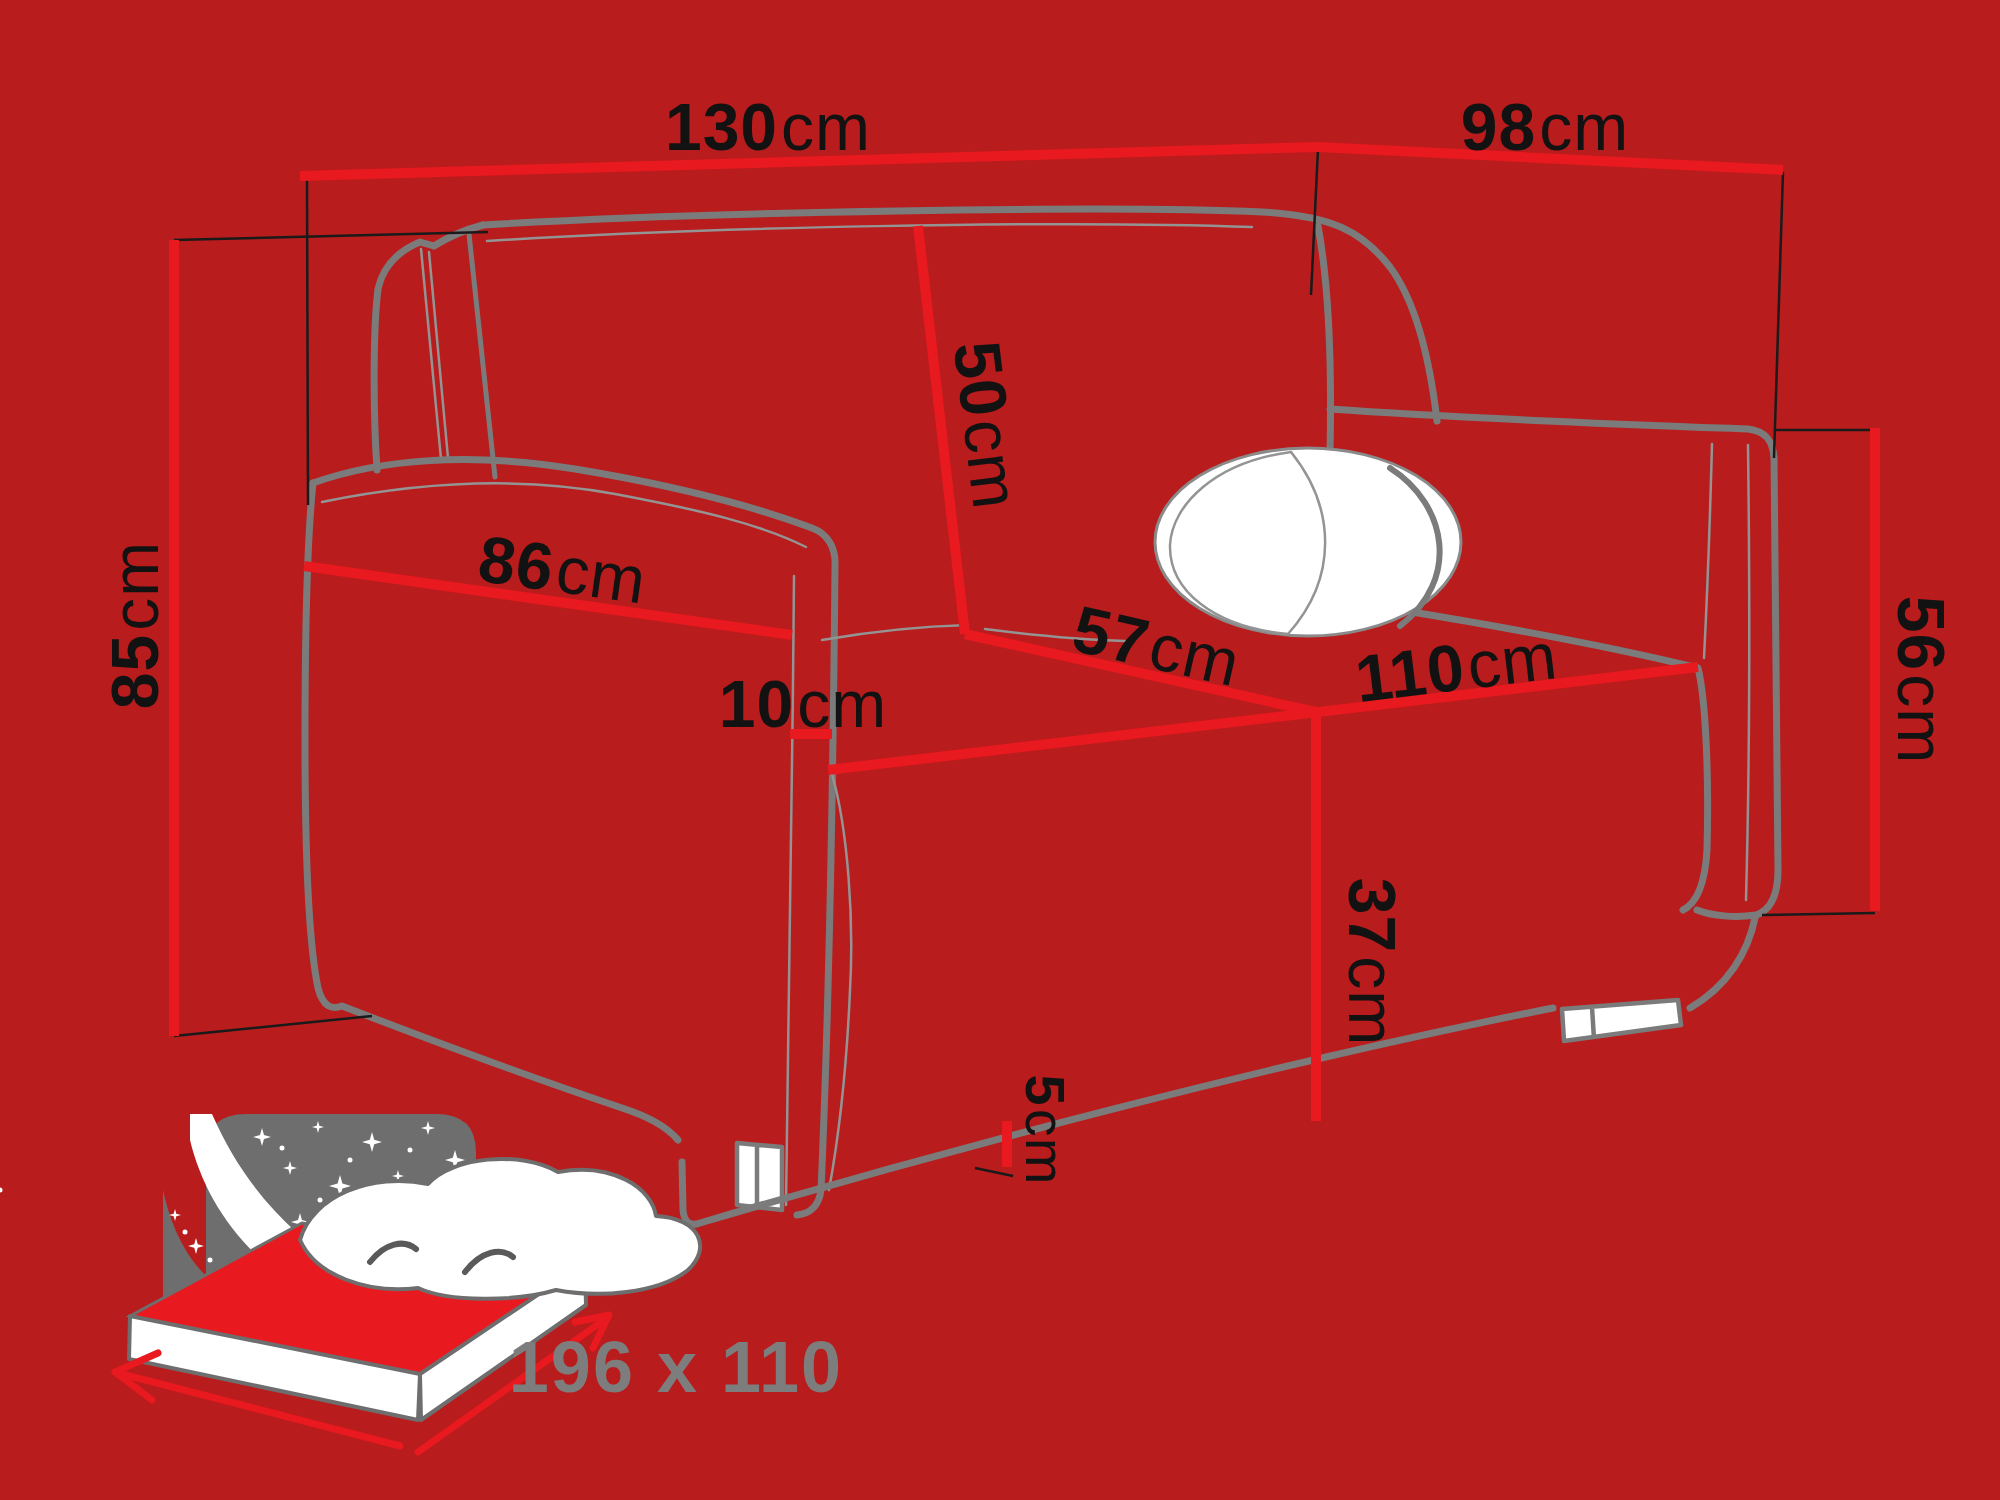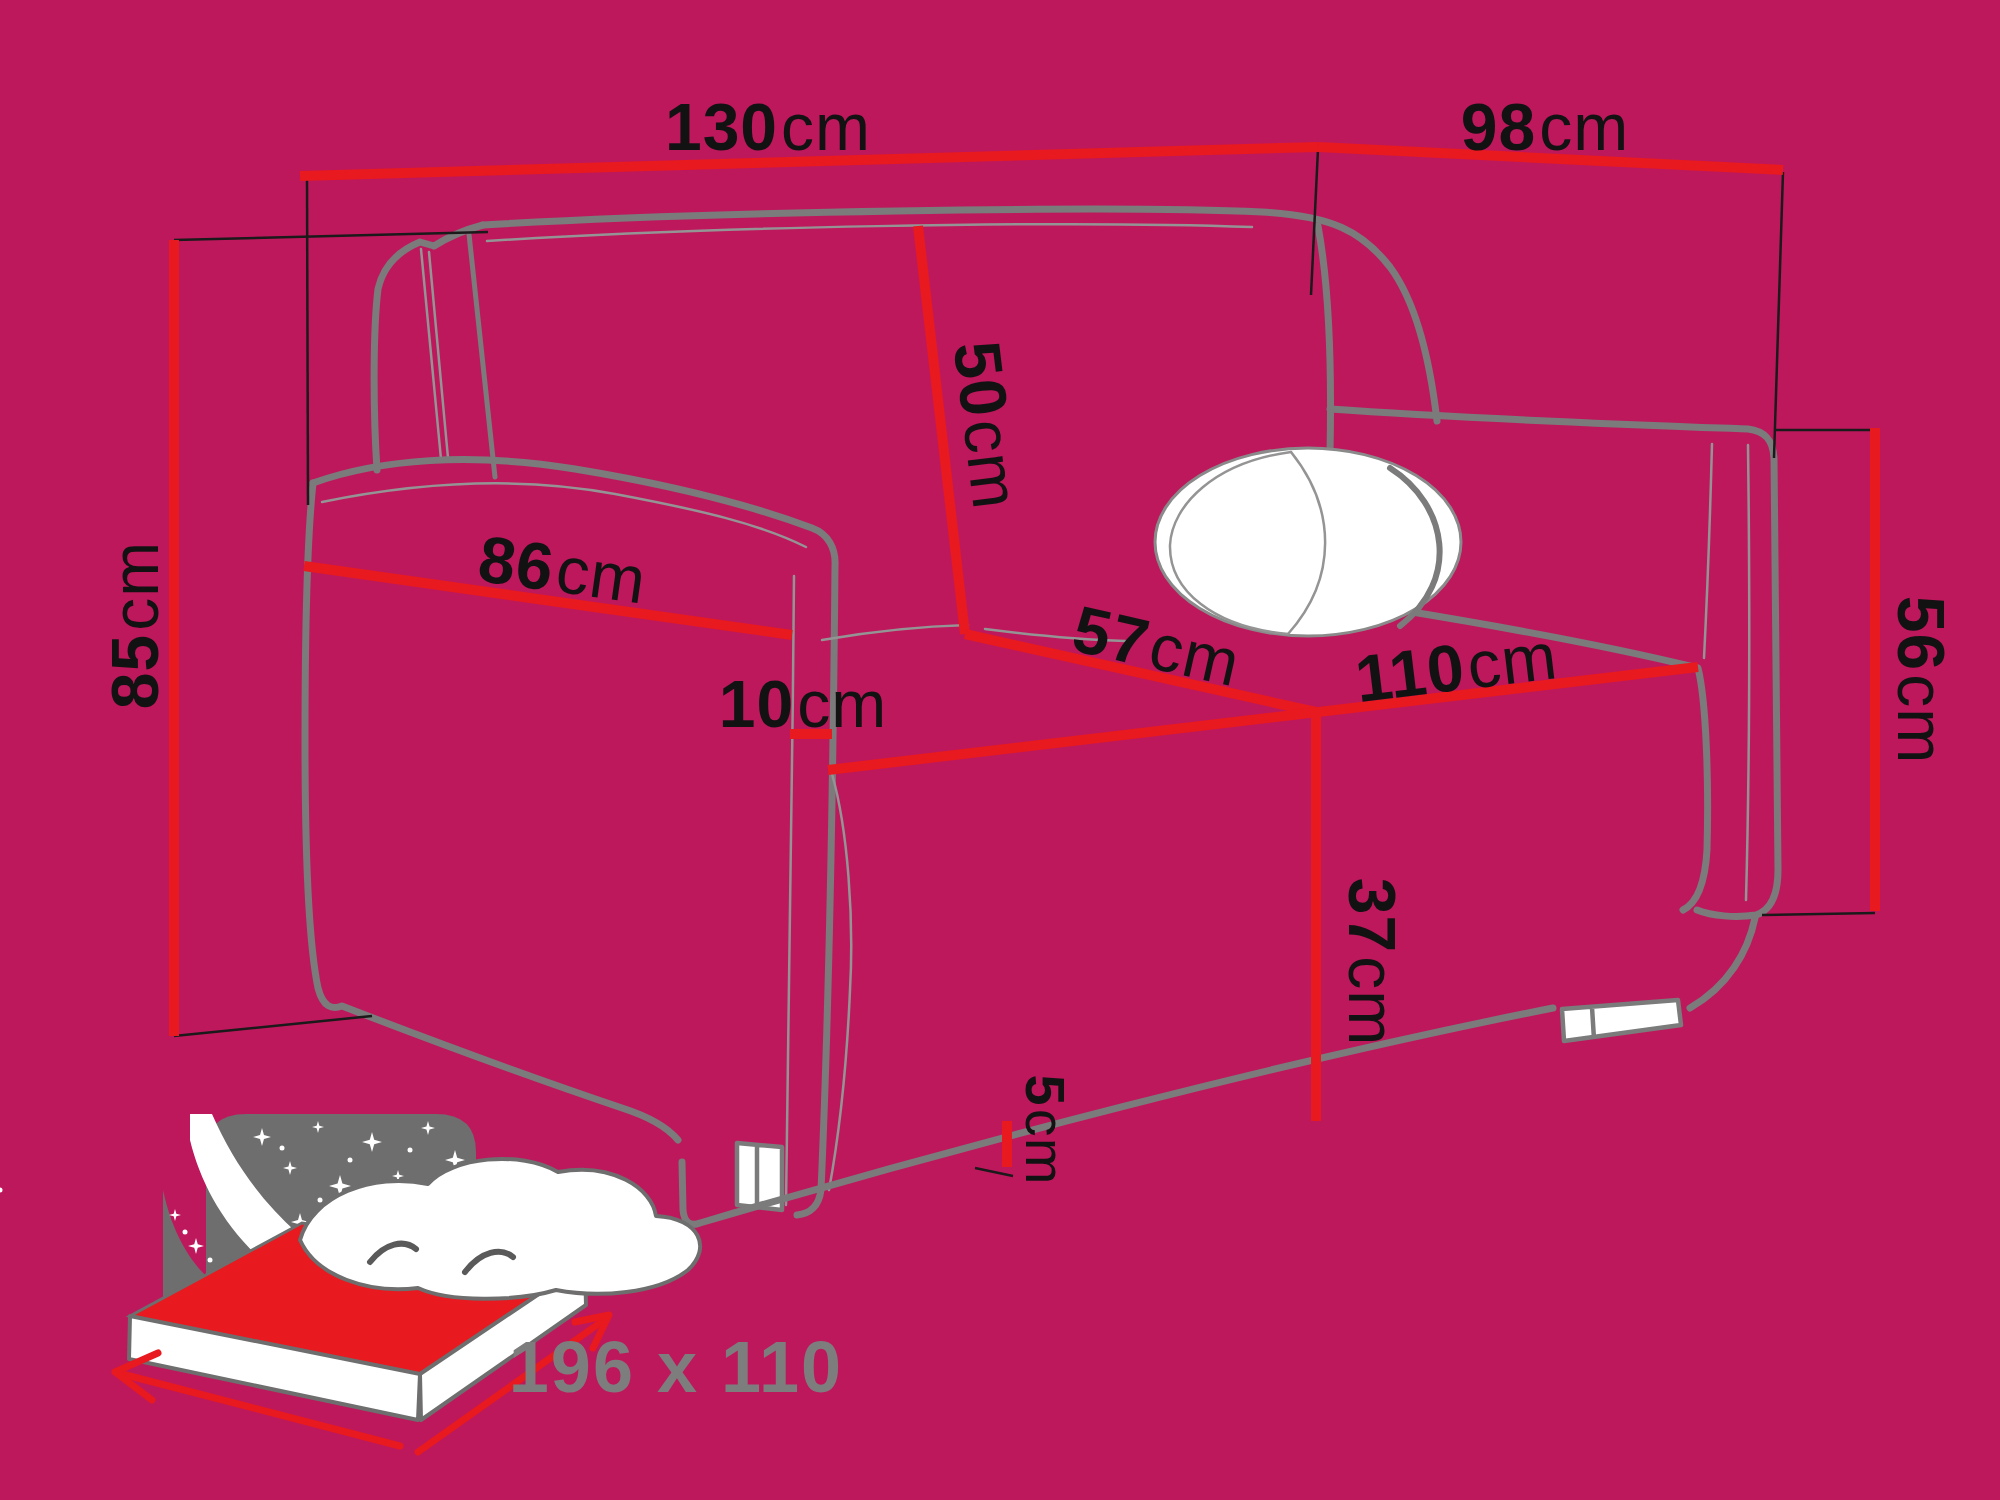--- a/index.html
+++ b/index.html
@@ -1,16 +1,16 @@
 <!DOCTYPE html>
 <html><head>
 <meta charset="utf-8">
 <style>
   html,body{margin:0;padding:0;background:#ffffff;}
-  .stage{position:relative;width:2000px;height:1500px;background:#be185d;overflow:hidden;
+  .stage{position:relative;width:2000px;height:1500px;background:#b91c1c;overflow:hidden;
          font-family:"Liberation Sans",sans-serif;}
   svg{display:block}
   .dim-label{font-family:"Liberation Sans",sans-serif;font-size:66px;fill:#121212;}
   .dim-label .num{font-weight:bold;letter-spacing:1px;}
   .dim-label .unit{font-weight:normal;letter-spacing:1px;}
   .small-label{font-size:56px;}
   .bed-size-label{font-family:"Liberation Sans",sans-serif;font-size:72px;font-weight:bold;
                   fill:#7d7d7d;letter-spacing:2px;}
   .outline{fill:none;stroke:#7b7b7b;stroke-width:7;stroke-linecap:round;stroke-linejoin:round;}
   .outline-med{fill:none;stroke:#7b7b7b;stroke-width:5;stroke-linecap:round;}

